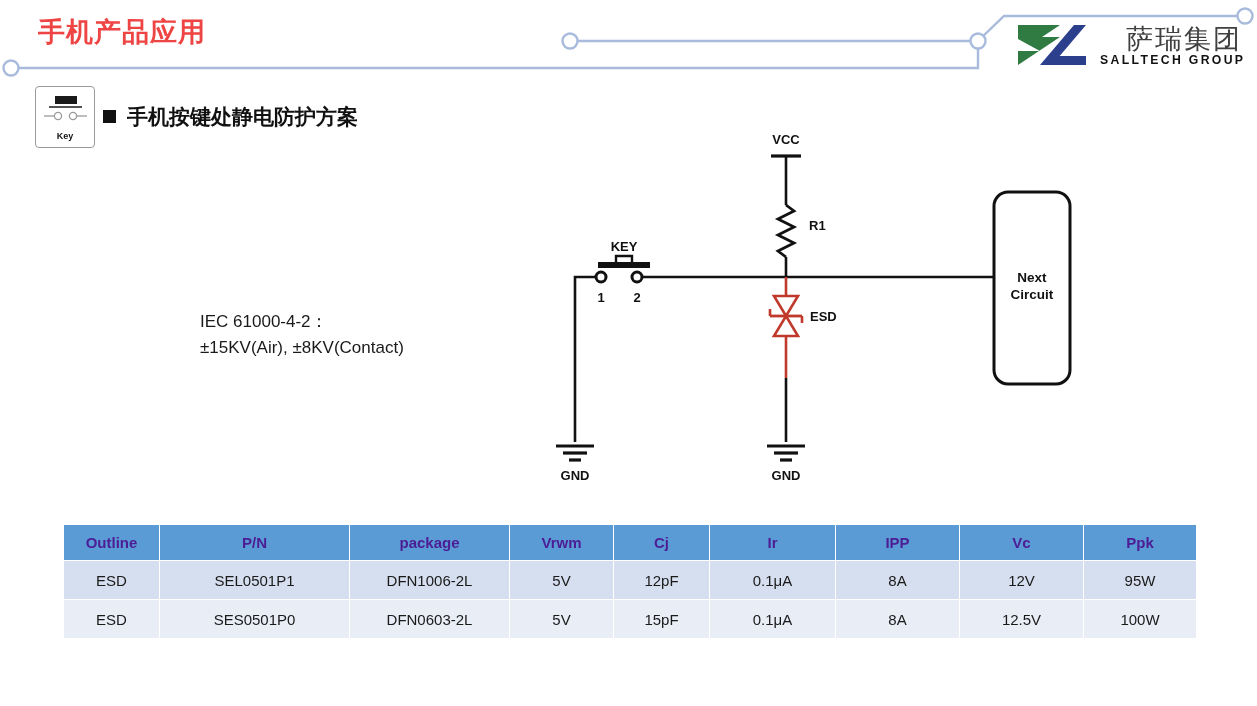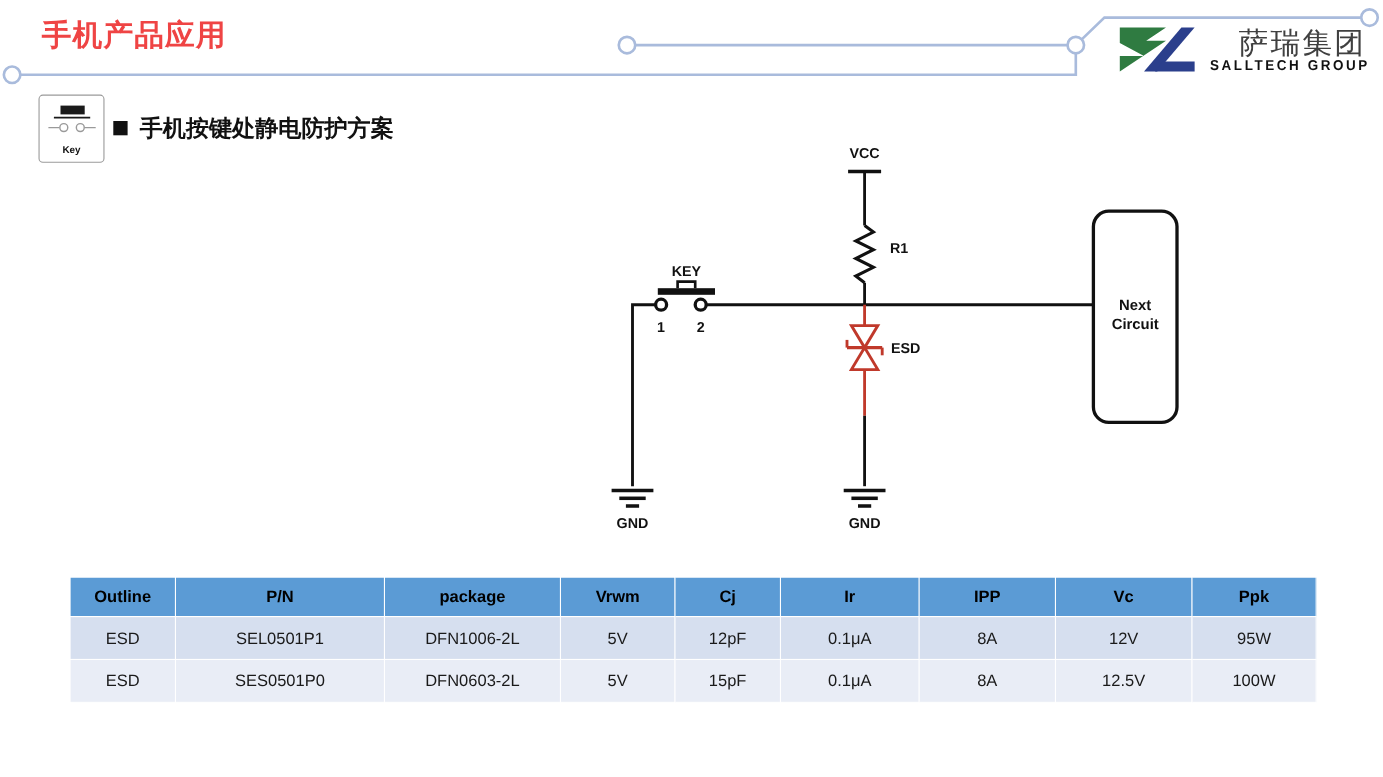--- a/index.html
+++ b/index.html
@@ -120,21 +120,21 @@
   
   #spec-table {
     position: absolute;
     left: 63px; top: 524px;
     width: 1133px;
     border-collapse: collapse;
     table-layout: fixed;
   }
   #spec-table th {
     background: #5B9BD5;
-    color: #000000;
+    color: #4c1d95;
     font-size: 15px;
     font-weight: bold;
     height: 36px;
     border: 1px solid #ffffff;
     text-align: center;
   }
   #spec-table td {
     font-size: 15px;
     color: #1a1a1a;
     height: 39px;
@@ -187,20 +187,24 @@
       <line x1="8" y1="29" x2="18" y2="29" stroke="#9a9a9a" stroke-width="1.3"></line>
       <circle cx="22" cy="29" r="3.6" fill="none" stroke="#9a9a9a" stroke-width="1.3"></circle>
       <circle cx="37" cy="29" r="3.6" fill="none" stroke="#9a9a9a" stroke-width="1.3"></circle>
       <line x1="41" y1="29" x2="51" y2="29" stroke="#9a9a9a" stroke-width="1.3"></line>
     </svg>
     <div id="key-icon-label">Key</div>
   </div>
   <div id="section-bullet"></div>
   <div id="section-title">手机按键处静电防护方案</div>
 
+  <div id="iec-note">
+    <div>IEC 61000-4-2：</div>
+    <div>±15KV(Air), ±8KV(Contact)</div>
+  </div>
 
   <svg id="schematic" viewBox="0 0 620 370" width="620" height="370">
 
     <line x1="251" y1="36" x2="281" y2="36" stroke="#111111" stroke-width="3.2"></line>
     <text x="266" y="24" font-family="Liberation Sans, sans-serif" font-size="13" font-weight="bold" fill="#111111" text-anchor="middle">VCC</text>
 
     <line x1="266" y1="36" x2="266" y2="85" stroke="#111111" stroke-width="2.6"></line>
 
     <polyline points="266,85 274,91 258,99 274,107 258,115 274,123 258,131 266,137" fill="none" stroke="#111111" stroke-width="2.8" stroke-linejoin="miter"></polyline>
     <text x="289" y="110" font-family="Liberation Sans, sans-serif" font-size="13" font-weight="bold" fill="#111111">R1</text>

